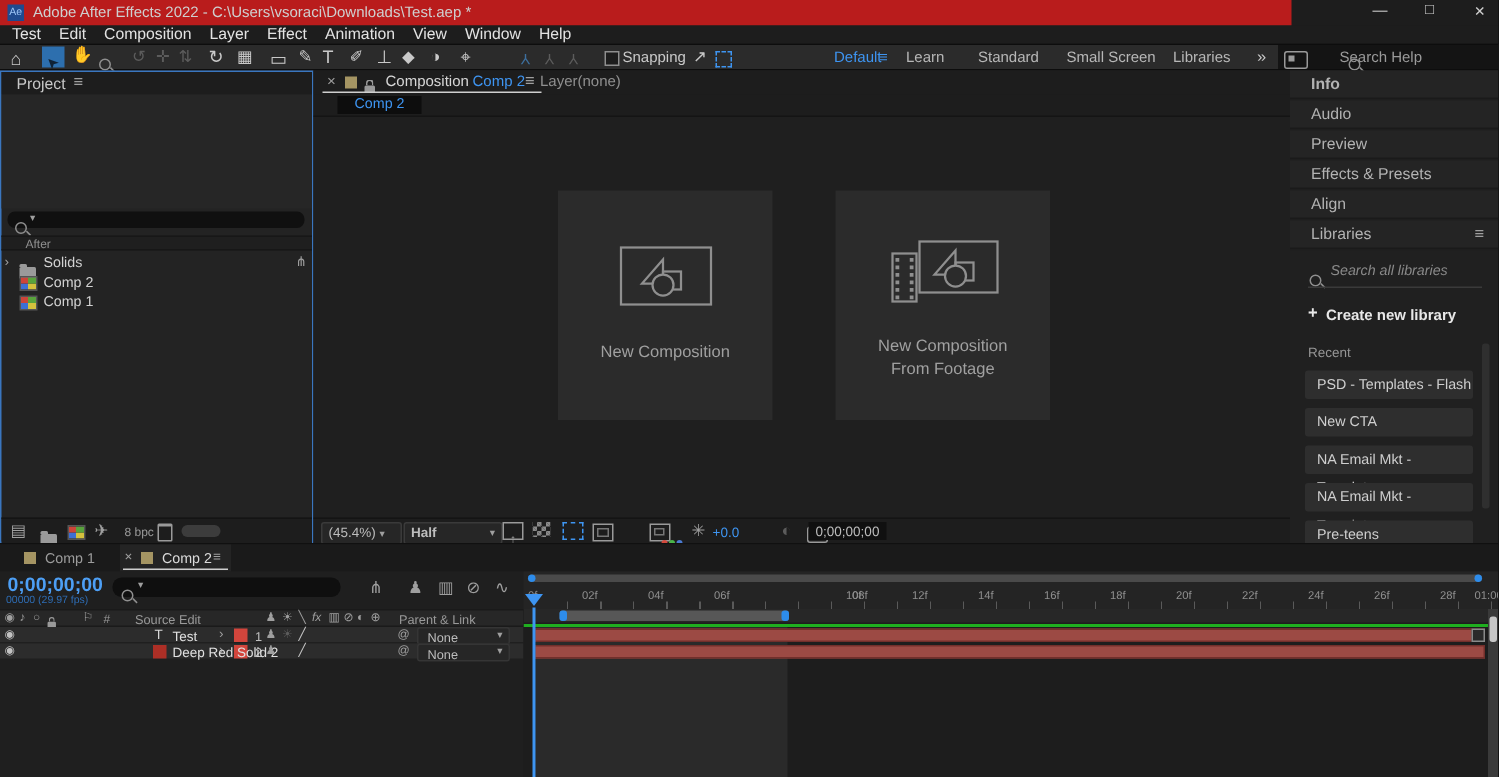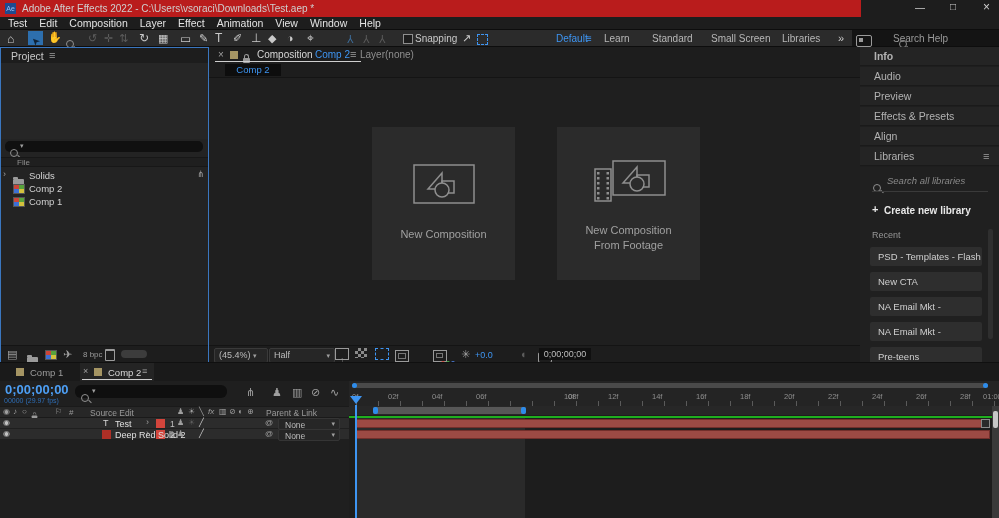--- a/index.html
+++ b/index.html
@@ -117,21 +117,21 @@
     <div class="a" style="left:0;top:0;width:207px;height:15px;background:#1d1d1d;">
       <span class="a" style="left:10px;top:2px;font-size:10.5px;color:#c8c8c8;">Project</span>
       <span class="a ico" style="left:48px;top:2px;">≡</span>
     </div>
     <div class="a" style="left:0;top:15px;width:207px;height:76px;background:#262626;"></div>
     <div class="a" style="left:4px;top:93px;width:198px;height:11px;background:#101010;border-radius:5px;">
       <span class="a mag" style="left:5px;top:2px;"></span>
       <span class="a ico" style="left:15px;top:1px;font-size:7px;">▾</span>
     </div>
     <div class="a" style="left:0;top:109px;width:207px;height:10px;background:#1f1f1f;border-top:1px solid #171717;border-bottom:1px solid #171717;box-sizing:border-box;">
-      <span class="a" style="left:16px;top:0;font-size:8px;color:#909090;">File</span>
+      <span class="a" style="left:16px;top:0;font-size:8px;color:#909090;">After</span>
     </div>
     <div class="a" style="left:0;top:121px;width:207px;height:13px;">
       <span class="a ico" style="left:2px;top:1px;font-size:9px;">›</span>
       <span class="a folder" style="left:12px;top:4px;"></span>
       <span class="a" style="left:28px;top:1px;font-size:9.5px;color:#d2d2d2;">Solids</span>
       <span class="a ico" style="left:196px;top:1px;font-size:9px;">⋔</span>
     </div>
     <div class="a" style="left:0;top:134px;width:207px;height:13px;">
       <span class="a compthumb" style="left:12px;top:2px;"></span>
       <span class="a" style="left:28px;top:1px;font-size:9.5px;color:#d2d2d2;">Comp 2</span>
@@ -201,21 +201,21 @@
         </svg>
         <div class="cardlbl" style="margin-top:14px;">
           <div>New Composition</div>
           <div>From Footage</div>
         </div>
       </div>
     </div>
 
     <div class="a" style="left:0;top:298px;width:651px;height:17px;background:#1d1d1d;border-top:1px solid #141414;">
       <span class="ddbox" style="left:5px;top:2px;width:44px;"><span>(45.4%)</span> <span class="ico" style="font-size:7px;">▾</span></span>
-      <span class="ddbox" style="left:60px;top:2px;width:56px;"><span>Half</span> <span class="ico" style="font-size:7px;position:absolute;right:4px;top:3px;">▾</span></span>
+      <span class="ddbox" style="left:60px;top:2px;width:56px;font-weight:bold;"><span>Half</span> <span class="ico" style="font-size:7px;position:absolute;right:4px;top:3px;">▾</span></span>
       <span class="a" style="left:126px;top:2px;width:12px;height:10px;border:1px solid #9a9a9a;text-align:center;"><span class="ico" style="font-size:8px;">↑</span></span>
       <span class="a checker" style="left:146px;top:2px;"></span>
       <span class="a roi" style="left:166px;top:2px;"></span>
       <span class="a safe" style="left:186px;top:2px;"></span>
       <span class="a maskico" style="left:206px;top:2px;"></span>
       <span class="a" style="left:232px;top:5px;">
         <span class="dotrgb" style="background:#d24a3e;"></span><span class="dotrgb" style="background:#4ab54a;margin-left:1px;"></span><span class="dotrgb" style="background:#4a7ad2;margin-left:1px;"></span>
       </span>
       <span class="a ico" style="left:252px;top:3px;">✳</span>
       <span class="a blue" style="left:266px;top:4px;font-size:9px;">+0.0</span>

